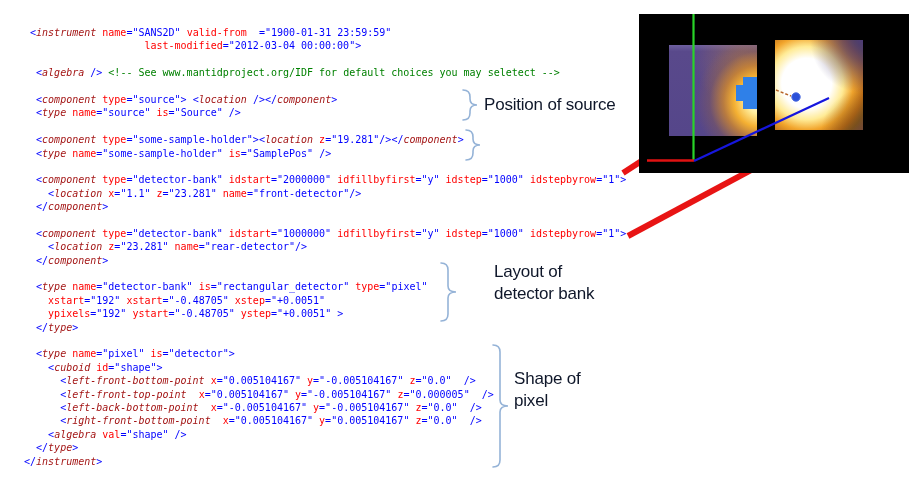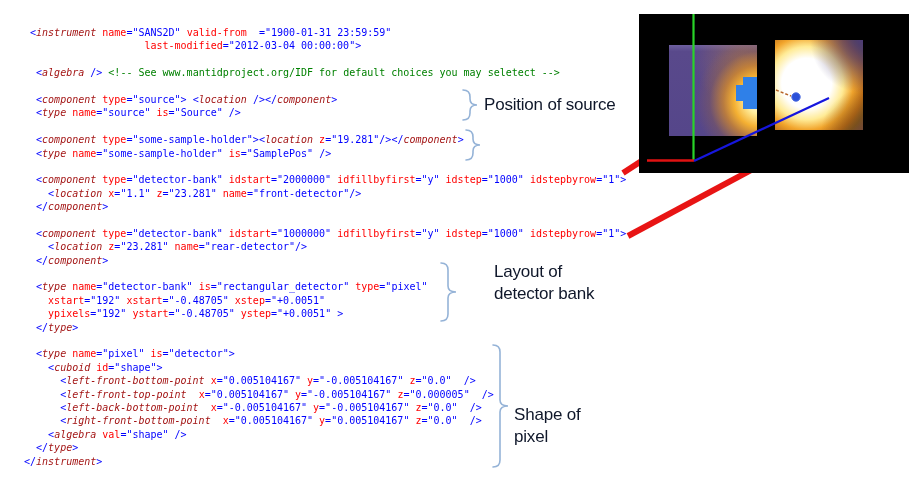--- a/index.html
+++ b/index.html
@@ -15,21 +15,21 @@
   #code .a{color:var(--xml-attr);}
   #code .v{color:var(--xml-value);}
   #code .b{color:var(--xml-bracket);}
   #code .c{color:var(--xml-comment);}
 
   
   .ann{position:absolute;color:#0f172a;font-size:17px;line-height:22px;letter-spacing:-0.2px;}
   #ann-source{left:484px;top:94px;}
   #ann-sample{left:487px;top:134px;}
   #ann-layout{left:467px;top:261px;width:112px;margin-left:27px;}
-  #ann-shape{left:514px;top:368px;width:84px;margin-top:36px;}
+  #ann-shape{left:514px;top:368px;width:84px;}
 
   
   #overlay{position:absolute;left:0;top:0;width:911px;height:488px;pointer-events:none;}
   .brace{fill:none;stroke:var(--brace);stroke-width:1.6;stroke-linecap:round;}
   .arrow-line{stroke:var(--arrow);stroke-width:6;}
   #ah path{fill:var(--arrow);}
 
   
   .iview{position:absolute;left:639px;top:14px;width:270px;height:159px;background:#000;}
   .iview .panel{position:absolute;}

